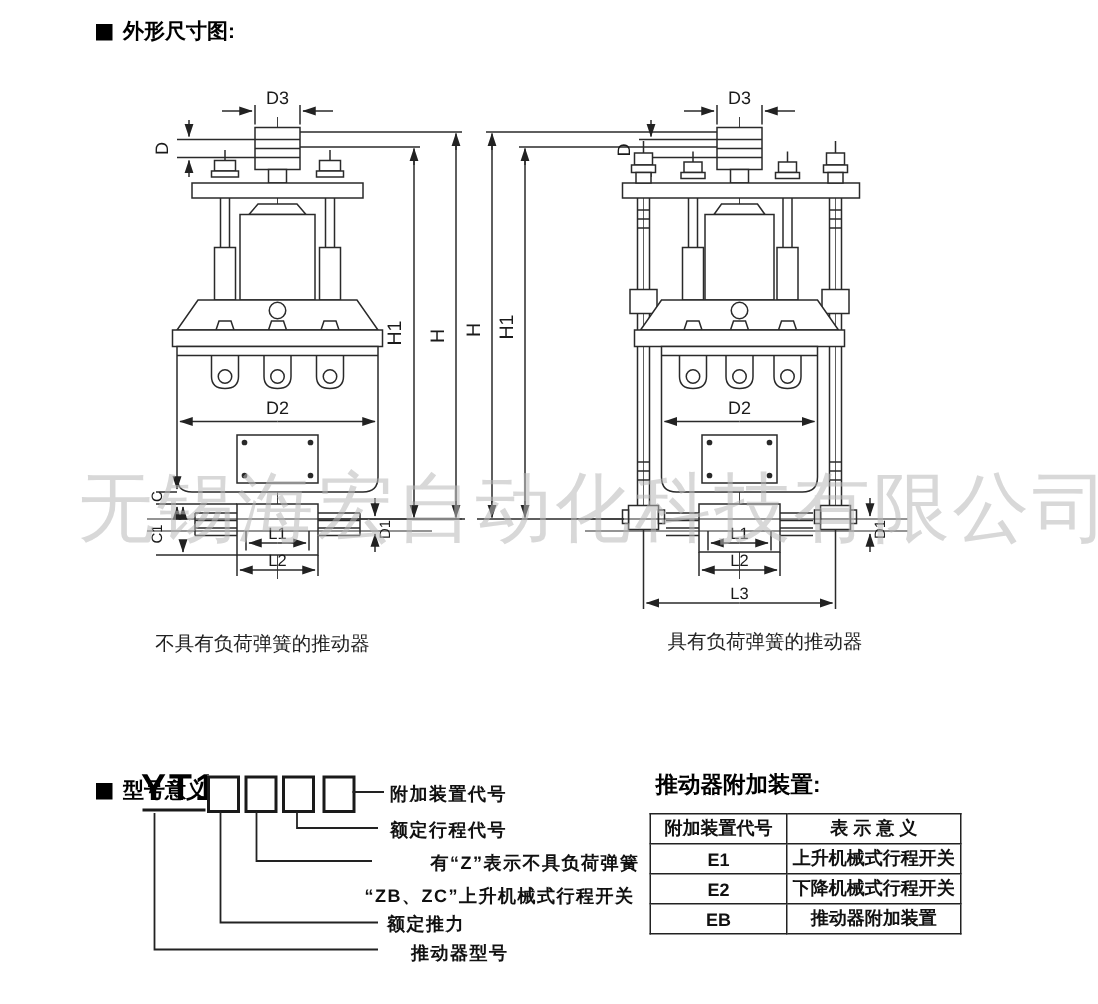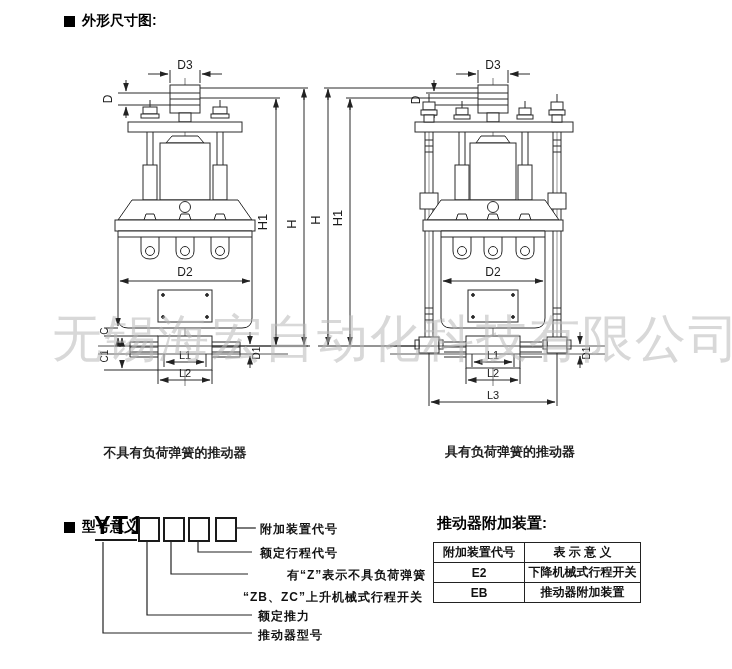--- a/index.html
+++ b/index.html
@@ -4,21 +4,21 @@
 <style>
   html,body{margin:0;padding:0;}
   body{
     width:732px;height:669px;position:relative;background:#ffffff;
     font-family:"Liberation Sans","DejaVu Sans",sans-serif;color:#111;
     overflow:hidden;
   }
   .abs{position:absolute;}
   .sec-title{font-size:14px;font-weight:bold;display:flex;align-items:center;gap:7px;color:#000;}
   .bullet{width:11px;height:11px;background:#000;display:inline-block;}
-  .caption{font-size:13px;font-weight:bold;color:#222;text-align:center;white-space:nowrap;margin-top:24px;}
+  .caption{font-size:13px;font-weight:normal;color:#222;text-align:center;white-space:nowrap;}
   .watermark{
     font-size:51px;color:#b9b9b9;opacity:.55;letter-spacing:2px;white-space:nowrap;
     z-index:6;pointer-events:none;font-weight:400;
   }
   svg{display:block;}
   svg text{font-family:"Liberation Sans","DejaVu Sans",sans-serif;fill:#1a1a1a;}
   .code-label{font-size:25px;font-weight:bold;letter-spacing:2px;color:#000;}
   .model-box{width:18px;height:21px;border:2px solid #1a1a1a;background:#fff;}
   .underline{border-bottom:2px solid #1a1a1a;height:0;}
   .callout{font-size:12px;color:#111;font-weight:600;white-space:nowrap;letter-spacing:1px;}
@@ -361,29 +361,33 @@
     <polyline points="87,36 87,110 192,110"></polyline>
     <polyline points="43,37 43,128 192,128"></polyline>
   </g>
 </svg>
 
 <div class="abs callout" style="left:260px;top:521px;">附加装置代号</div>
 <div class="abs callout" style="left:260px;top:545px;">额定行程代号</div>
 <div class="abs callout" style="left:258px;top:567px;margin-left:29px;">有“Z”表示不具负荷弹簧</div>
 <div class="abs callout" style="left:243px;top:589px;">“ZB、ZC”上升机械式行程开关</div>
 <div class="abs callout" style="left:258px;top:608px;">额定推力</div>
-<div class="abs callout" style="left:258px;top:627px;">推动器型号</div>
+<div class="abs callout" style="left:274px;top:627px;">推动器型号</div>
 
 <div class="abs" style="left:433px;top:514px;">
   <div class="tbl-title" style="margin-left:4px;">推动器附加装置:</div>
   <table class="acc" style="margin-top:9px;">
     <tbody>
         <tr>
       <th class="col-code">附加装置代号</th>
       <th class="col-mean">表 示 意 义</th>
+    </tr>
+    <tr>
+      <td>E1</td>
+      <td>上升机械式行程开关</td>
     </tr>
     <tr>
       <td>E2</td>
       <td>下降机械式行程开关</td>
     </tr>
     <tr>
       <td>EB</td>
       <td>推动器附加装置</td>
     </tr>
   </tbody>

